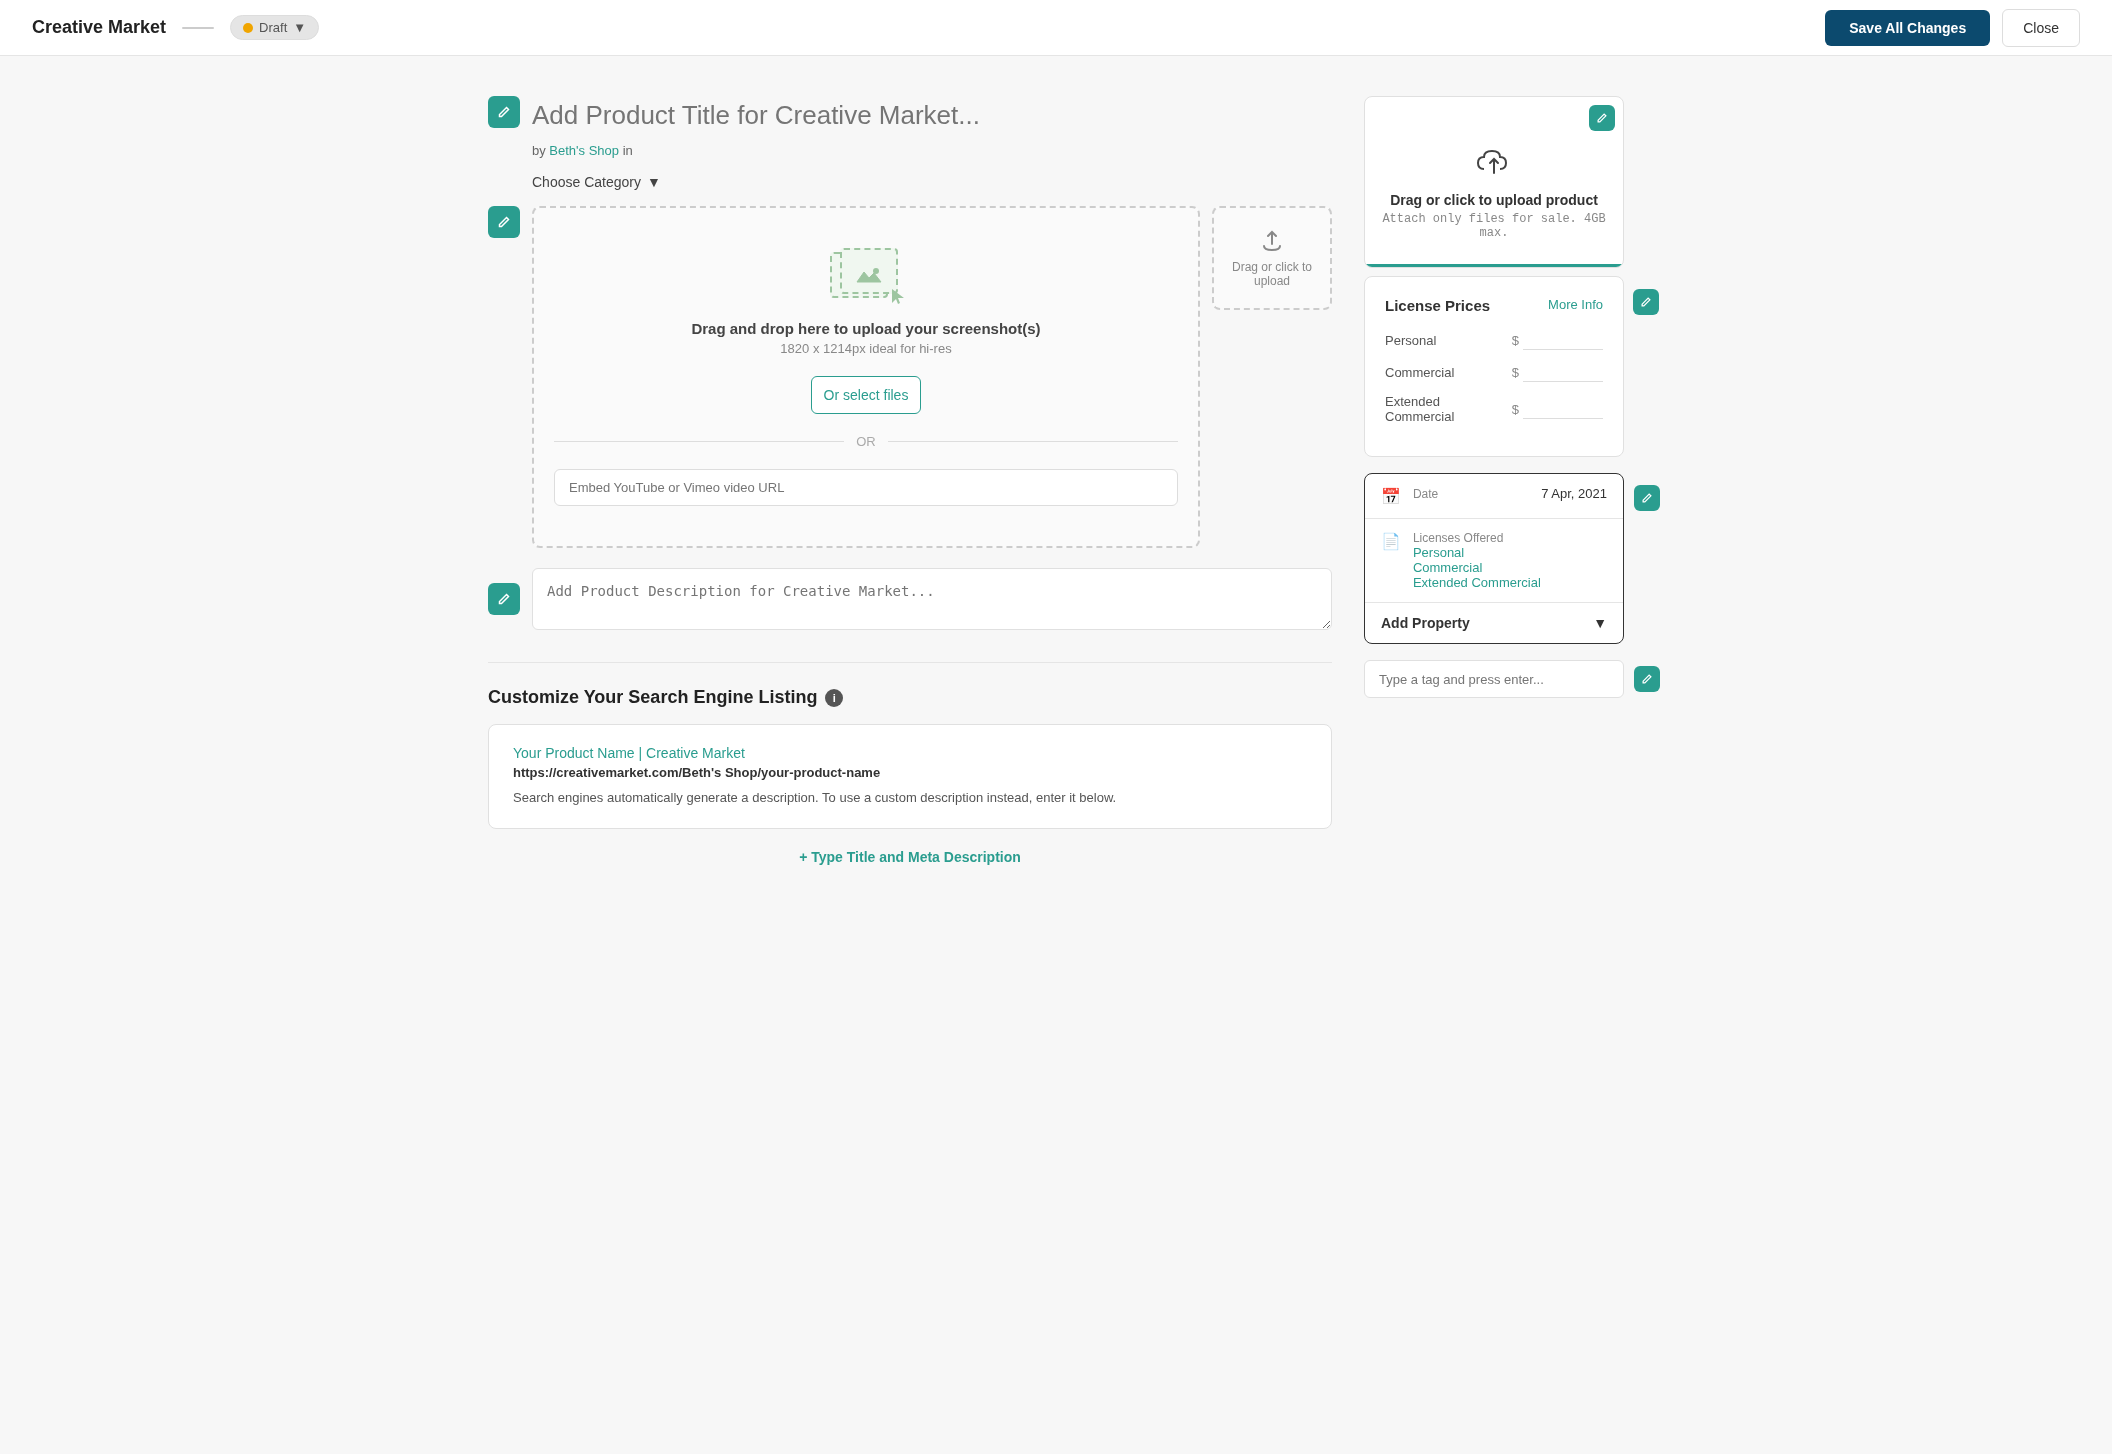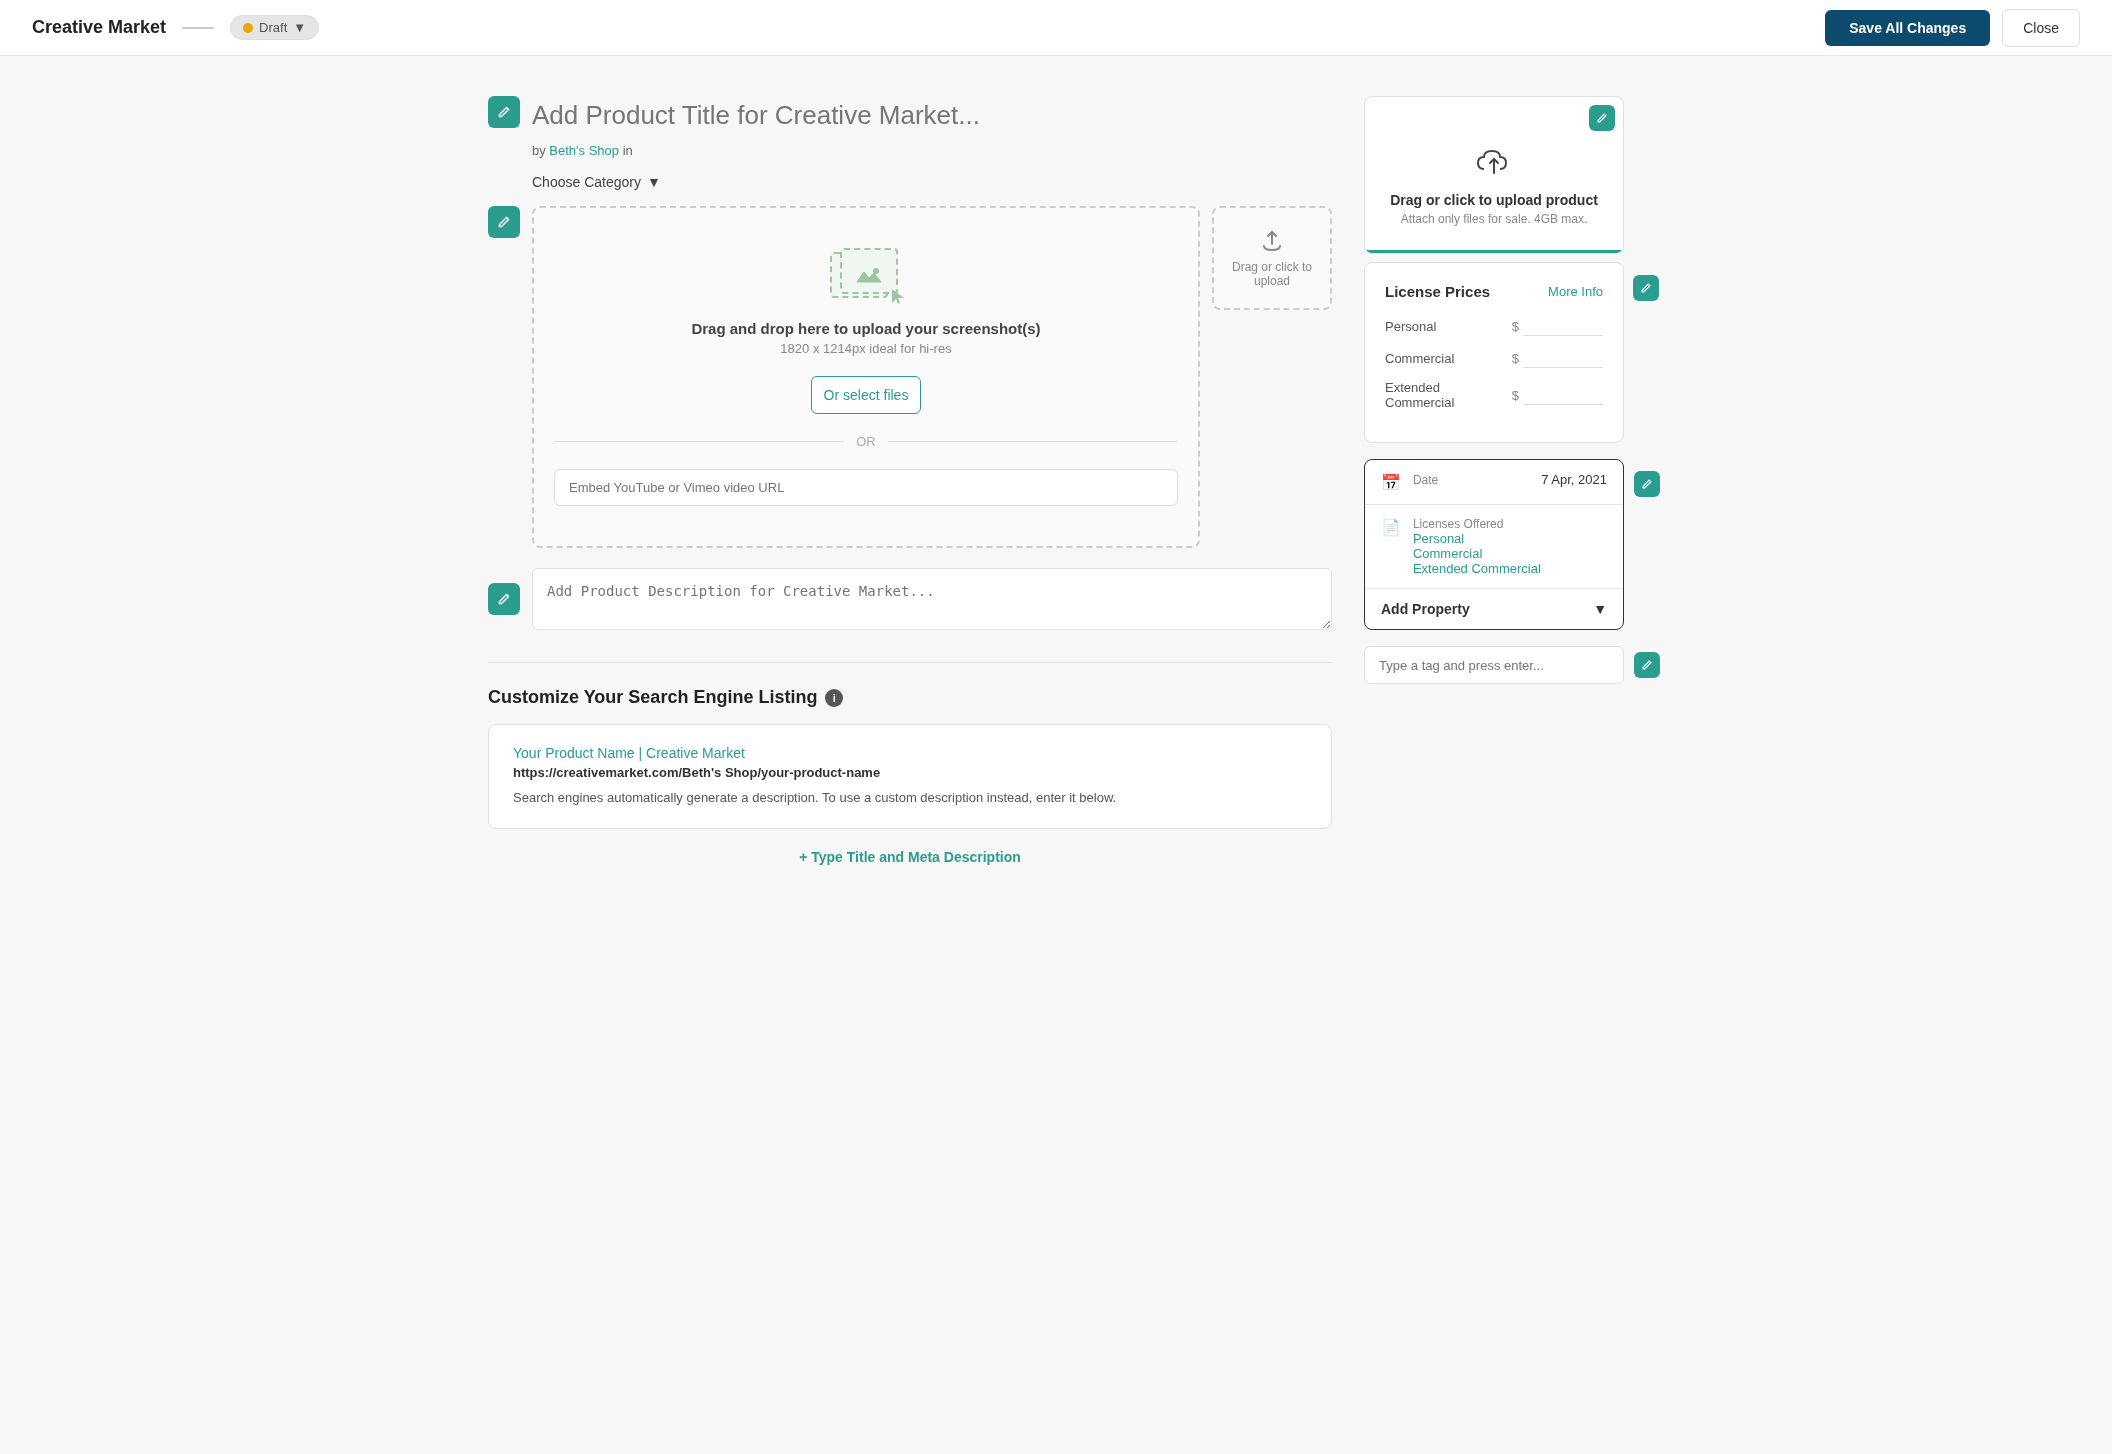--- a/index.html
+++ b/index.html
@@ -133,25 +133,25 @@
     
     .right-panel-section {
       background: #fff; border: 1px solid #e0e0e0; border-radius: 8px;
       padding: 20px; margin-bottom: 16px; position: relative;
     }
     .upload-product-area {
       text-align: center; padding: 16px 0 12px;
     }
     .upload-cloud-icon { font-size: 28px; color: #444; margin-bottom: 8px; }
     .upload-product-text { font-weight: 700; font-size: 14px; color: #333; }
-    .upload-product-sub { font-size: 12px; color: #888; margin-top: 4px; }
+    .upload-product-sub { font-size: 12px; color: #888; margin-top: 4px; font-family: Liberation Mono, monospace; }
     .teal-underline { border-top: 3px solid #2a9d8f; margin: 12px -20px 0; }
 
     .license-header {
-      display: flex; justify-content: space-between; align-items: center; margin-bottom: 16px; gap: 28px;
+      display: flex; justify-content: space-between; align-items: flex-start; margin-bottom: 16px; gap: 28px;
     }
     .license-title { font-size: 15px; font-weight: 700; color: #333; }
     .more-info-link { color: #2a9d8f; font-size: 13px; text-decoration: none; }
 
     .license-row {
       display: flex; align-items: center; justify-content: space-between;
       margin-bottom: 12px;
     }
     .license-label { font-size: 13px; color: #555; }
     .price-input-row { display: flex; align-items: center; gap: 4px; }

